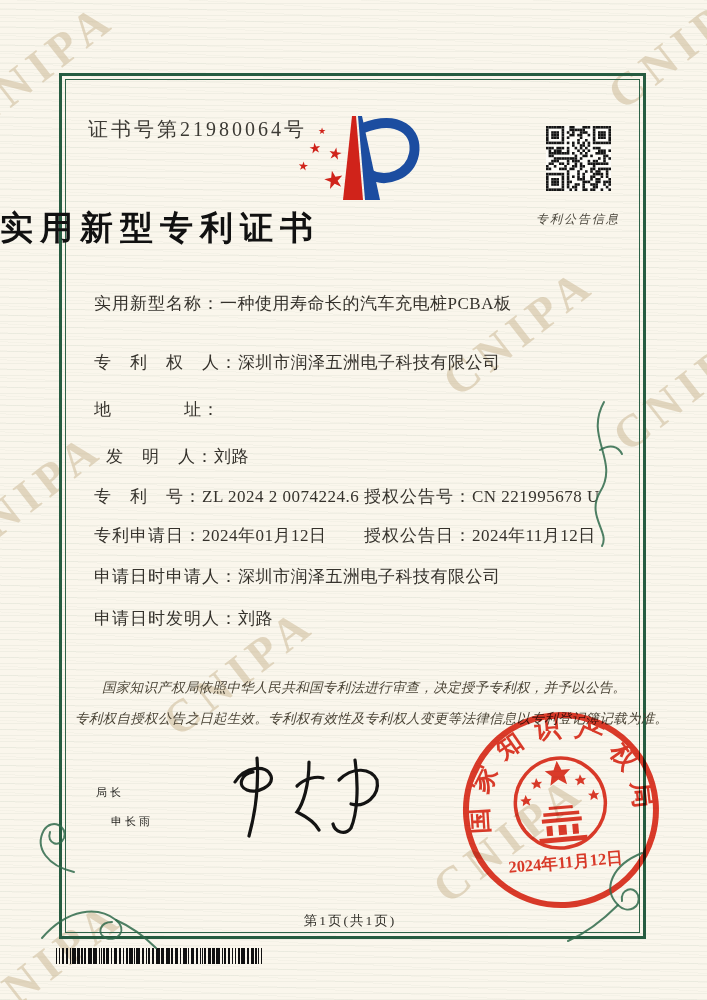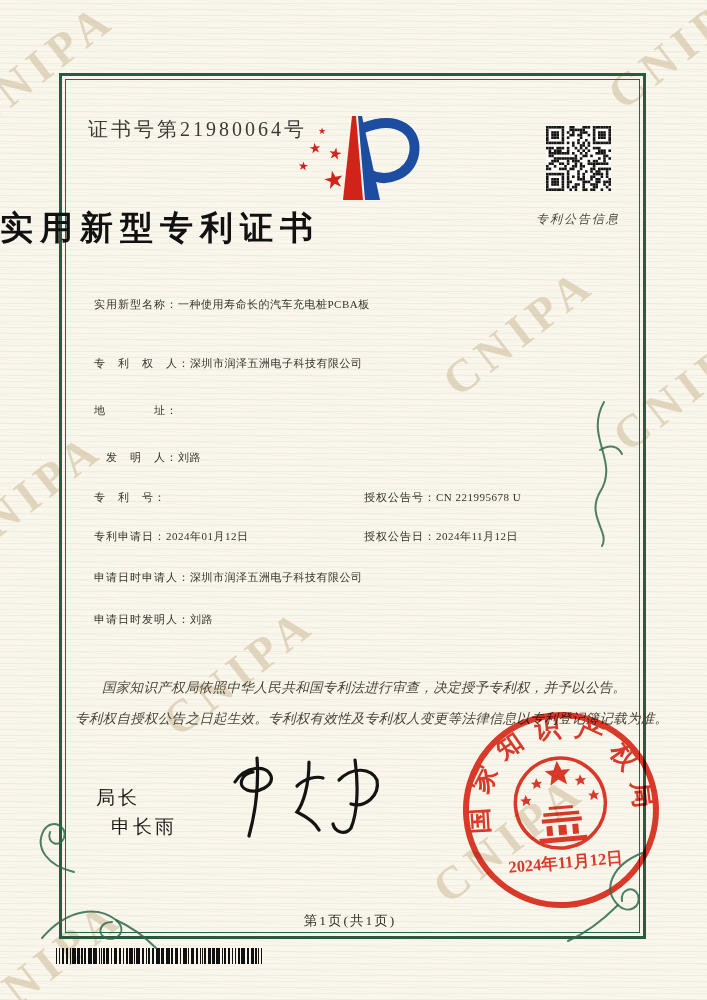--- a/index.html
+++ b/index.html
@@ -29,29 +29,29 @@
   #cert-no{left:88px; top:116px; font-size:20px; letter-spacing:3px; color:#3c3a34;}
   
   #logo{left:283px; top:112px; width:145px; height:95px;}
   #logo .star{position:absolute; color:#d0231a; line-height:1;}
   
   #qr-block{left:528px; top:126px; width:100px; text-align:center;}
   #qr-svg{display:block; margin:0 auto; background:#fdfcf8;}
   #qr-label{margin-top:20px; font-size:12px; font-style:italic; letter-spacing:2px; color:#4a463c;}
   #doc-title{left:0; top:206px; width:707px; text-align:left;
     font-size:33px; font-weight:700; letter-spacing:7px; color:#111;}
-  .row{display:flex; font-size:11px; line-height:22px;text-align:right;}
+  .row{display:flex; font-size:17px; line-height:22px;text-align:right;}
   .row .lbl{white-space:pre; letter-spacing:1px; flex:none;}
   .row .val{letter-spacing:.5px;}
   #row-address .val{width:402px; line-height:24px;}
   #statement{left:75px; top:672px; width:560px; font-size:13.5px; line-height:31px;
     font-style:italic; color:#4a4436; letter-spacing:.3px;}
   #statement .ln1{text-indent:2em; white-space:nowrap;}
   #statement .ln2{white-space:nowrap;}
-  .director{font-family:Liberation Serif, serif; font-size:19px;
+  .director{font-family:Liberation Serif, serif; font-size:11px;
     letter-spacing:3px; color:#1e1d1a;}
   #seal-wrap{left:459px; top:708px; width:205px; height:205px; z-index:4;
     transform:rotate(-5deg); opacity:.93; mix-blend-mode:multiply;}
   #sig-svg{mix-blend-mode:multiply;}
   #footer{left:60px; top:912px; width:580px; text-align:center; font-size:13.5px;
     letter-spacing:2px; color:#34322c;}
   #barcode-svg{position:absolute; left:56px; top:948px; z-index:3;}
   .fl{position:absolute; z-index:4; pointer-events:none;}
   .fl path{fill:none; stroke:#2f6a4b; stroke-width:2; stroke-linecap:round; opacity:.85;}
 </style>
@@ -412,20 +412,21 @@
   </div>
   <div class="abs row" id="row-address" style="left:94px;top:399px">
     <span class="lbl">地　　　　址：</span>
   </div>
   <div class="abs row" style="left:106px;top:446px">
     <span class="lbl">发　明　人：</span>
     <span class="val">刘路</span>
   </div>
   <div class="abs row" style="left:94px;top:486px">
     <span class="lbl">专　利　号：</span>
+    <span class="val">ZL 2024 2 0074224.6</span>
   </div>
   <div class="abs row" style="left:364px;top:486px">
     <span class="lbl">授权公告号：</span>
     <span class="val">CN 221995678 U</span>
   </div>
   <div class="abs row" style="left:94px;top:525px">
     <span class="lbl">专利申请日：</span>
     <span class="val">2024年01月12日</span>
   </div>
   <div class="abs row" style="left:364px;top:525px">

